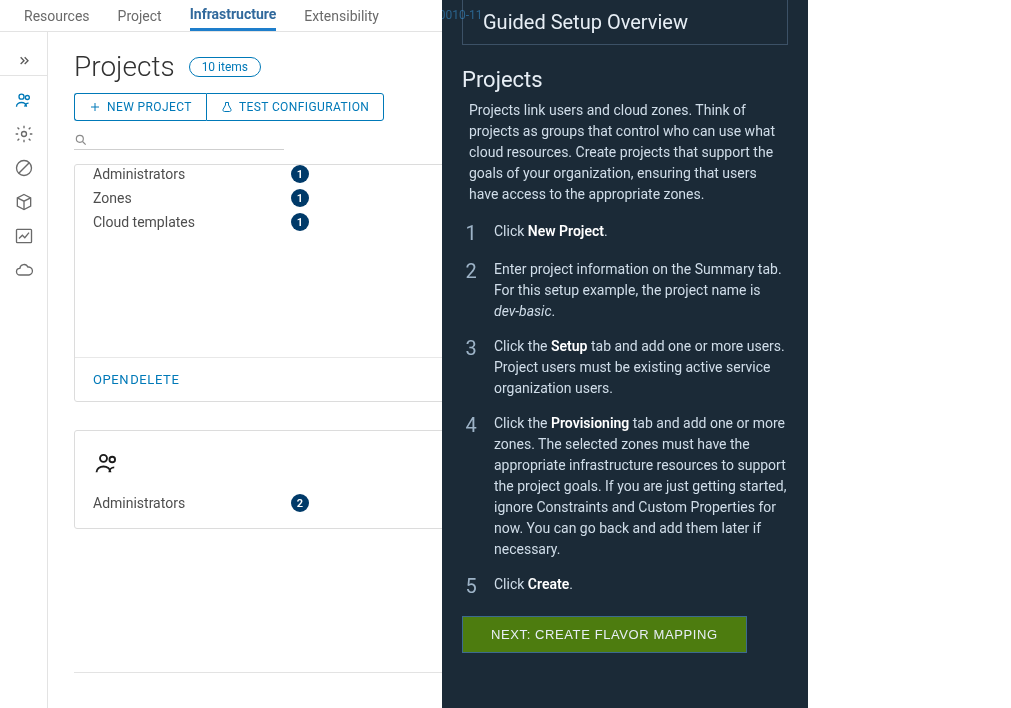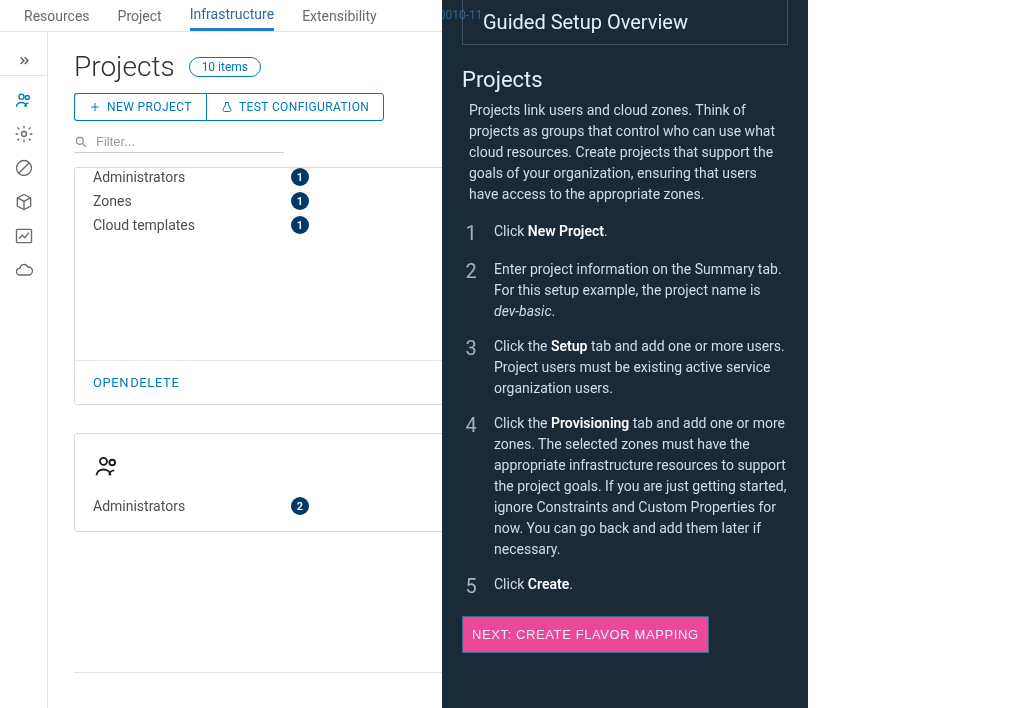--- a/index.html
+++ b/index.html
@@ -1,20 +1,20 @@
 <!DOCTYPE html>
 <html><head>
 <meta charset="utf-8">
 <style>
   html,body{margin:0;padding:0;font-family:-apple-system,BlinkMacSystemFont,"Segoe UI",Roboto,Arial,sans-serif;font-size:14px;color:#313131;background:#fff}
   *{box-sizing:border-box}
   .app{display:flex;flex-direction:column;height:708px;width:808px;position:relative;overflow:hidden}
   .tabbar{display:flex;align-items:center;padding:0 24px;border-bottom:1px solid #e3e3e3;height:32px;gap:28px}
   .tab{color:#6a6a6a;font-size:14px;padding:6px 0;cursor:pointer}
-  .tab.active{color:#31699c;border-bottom:3px solid #1e7ecb;font-weight:400}
+  .tab.active{color:#31699c;border-bottom:3px solid #1e7ecb;font-weight:700}
   .body{display:flex;flex:1;min-height:0}
   .iconcol{width:48px;border-right:1px solid #e3e3e3;display:flex;flex-direction:column;align-items:center;padding-top:16px;gap:14px}
   .chev{width:100%;height:28px;display:flex;align-items:center;justify-content:center;border-bottom:1px solid #e3e3e3;color:#5b5b5b}
   .sicon{width:20px;height:20px;display:flex;align-items:center;justify-content:center;color:#6a6a6a}
   .sicon.active{color:#0079b8}
   .sicon svg{width:20px;height:20px}
   .main{flex:1;display:flex;flex-direction:column;padding:18px 26px 0 26px;min-width:0}
   .headrow{display:flex;align-items:center;gap:14px;margin-bottom:10px}
   .h1{font-size:28px;font-weight:300;color:#313131}
   .pill{border:1px solid #0079b8;color:#0079b8;border-radius:14px;padding:2px 12px;font-size:12px}
@@ -48,21 +48,21 @@
   .help{position:absolute;top:0;right:0;width:366px;height:100%;background:#1b2a37;color:#e7eef5;padding:0 20px 0 20px;overflow:hidden}
   .guided{border:1px solid #3c5166;margin-top:0;padding:10px 20px;color:#e7eef5;font-size:20px;border-top:none}
   .hh{font-size:22px;font-weight:400;margin:22px 0 8px 0;color:#e7eef5}
   .hp{font-size:14px;line-height:1.5;color:#d0dde9;margin:0 0 16px 7px}
   .steps{list-style:none;padding:0;margin:0 0 18px 0}
   .steps li{display:flex;gap:14px;margin-bottom:14px}
   .stepnum{font-size:20px;color:#9db3c7;min-width:18px;text-align:center}
   .steptext{font-size:14px;line-height:1.5;color:#d0dde9}
   .steptext b{color:#fff;font-weight:600}
   .steptext i{font-style:italic}
-  .nextbtn{background:#ec4899;border:1px solid #3c6a8e;color:#e7eef5;padding:10px 9px;font-size:13px;letter-spacing:.6px;cursor:pointer}
+  .nextbtn{background:#4d7c0f;border:1px solid #3c6a8e;color:#e7eef5;padding:10px 28px;font-size:13px;letter-spacing:.6px;cursor:pointer}
   .faint{position:absolute;top:8px;left:-40px;color:#3792d3;font-size:12px;opacity:.55}
 </style>
 </head>
 <body>
 
 <div class="app">
 
   <div class="tabbar">
       <div class="tab">Resources</div>
       <div class="tab">Project</div>
@@ -134,21 +134,20 @@
             </svg>
           <span>TEST CONFIGURATION</span>
         </div>
       </div>
       <div class="filterrow">
         <div class="filterbox">
           <svg width="14" height="14" viewBox="0 0 24 24" fill="none" stroke="#8a8a8a" stroke-width="2">
               <circle cx="10" cy="10" r="6"></circle>
               <path d="M20 20l-5-5"></path>
             </svg>
-          <input placeholder="Filter..." style="">
         </div>
         <div class="ftools">
           <svg viewBox="0 0 24 24" fill="none" stroke="currentColor" stroke-width="2">
               <circle cx="12" cy="12" r="9"></circle>
               <path d="M12 8h.01M11 12h1v5"></path>
             </svg>
           <svg viewBox="0 0 24 24" fill="none" stroke="currentColor" stroke-width="2">
               <path d="M3 12a9 9 0 0115-6.7L21 8M21 3v5h-5"></path>
             </svg>
           <svg viewBox="0 0 24 24" fill="none" stroke="currentColor" stroke-width="2">

